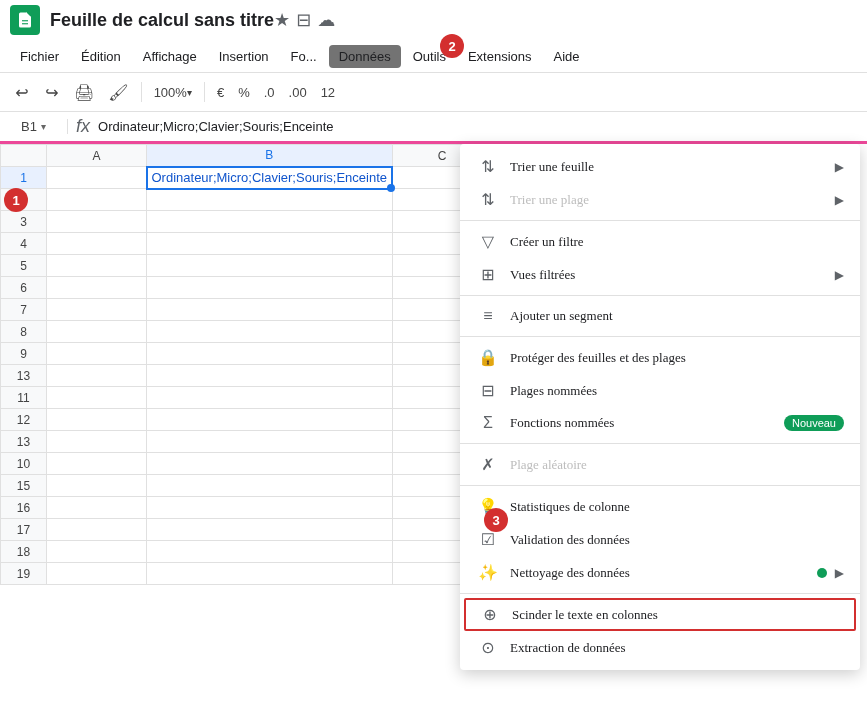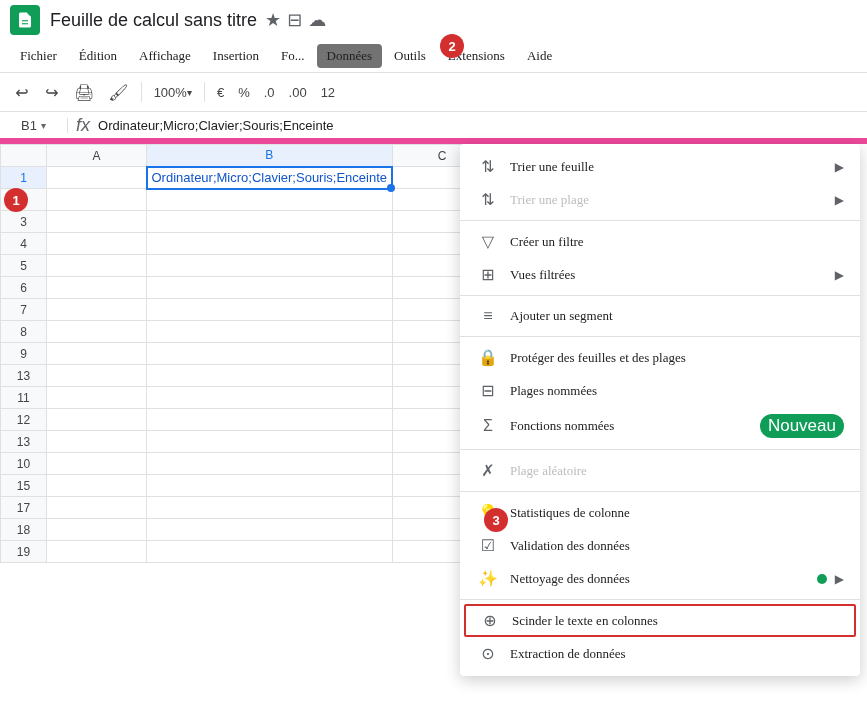--- a/index.html
+++ b/index.html
@@ -18,22 +18,22 @@
       background: #0f9d58;
       border-radius: 4px;
       display: flex; align-items: center; justify-content: center;
       margin-right: 10px;
       flex-shrink: 0;
     }
     .sheets-icon svg { width: 18px; height: 18px; }
     .file-title {
       font-size: 18px;
       color: #202124;
-      font-weight: 400;
-      margin-right: 8px;
+      font-weight: 700;
+      margin-right: 0;
     }
     .title-icons {
       display: flex; gap: 6px; align-items: center; color: #5f6368;
     }
     .title-icons span { font-size: 18px; cursor: pointer; }
 
     
     .menu-bar {
       display: flex;
       align-items: center;
@@ -42,21 +42,20 @@
       background: #fff;
       gap: 2px;
     }
     .menu-item {
       padding: 4px 10px;
       border-radius: 4px;
       cursor: pointer;
       color: #202124;
       font-size: 13px;
       white-space: nowrap;
-      font-family: Liberation Serif, serif;
     }
     .menu-item.donnees { background: #737373; font-weight: 500; }
 
     
     .toolbar {
       display: flex;
       align-items: center;
       padding: 4px 8px;
       height: 40px;
       border-top: 1px solid #e0e0e0;
@@ -77,21 +76,21 @@
     .currency-btn {
       padding: 2px 6px; border-radius: 4px; cursor: pointer;
       color: #444; font-size: 13px; height: 28px; display: flex; align-items: center;
     }
 
     
     .formula-bar {
       display: flex;
       align-items: center;
       height: 32px;
-      border-bottom: 6px solid #ec4899;
+      border-bottom: 3px solid #ec4899;
       padding: 0 8px;
       background: #fff;
     }
     .cell-ref {
       width: 60px;
       font-size: 13px;
       color: #444;
       border-right: 1px solid #e0e0e0;
       padding-right: 8px;
       display: flex; align-items: center; justify-content: center;
@@ -220,21 +219,21 @@
     }
     .dropdown-item .item-label { flex: 1; font-family: Liberation Serif, serif; }
     .dropdown-item .item-arrow {
       color: #5f6368; font-size: 12px; margin-left: 8px;
     }
     .dropdown-item .item-badge {
       background: #0f9d58;
       color: #fff;
       border-radius: 12px;
       padding: 2px 8px;
-      font-size: 17px;
+      font-size: 11px;
       margin-left: 8px;
     }
     .dropdown-item .item-dot {
       width: 10px; height: 10px;
       background: #0f9d58;
       border-radius: 50%;
       margin-left: 8px;
     }
     .dropdown-sep {
       height: 1px;
@@ -426,20 +425,27 @@
             <td class="cell"></td>
           </tr>
           <tr>
             <td class="row-num">15</td>
             <td class="cell"></td>
             <td class="cell"></td>
             <td class="cell"></td>
             <td class="cell"></td>
           </tr>
           <tr>
+            <td class="row-num">16</td>
+            <td class="cell"></td>
+            <td class="cell"></td>
+            <td class="cell"></td>
+            <td class="cell"></td>
+          </tr>
+          <tr>
             <td class="row-num">17</td>
             <td class="cell"></td>
             <td class="cell"></td>
             <td class="cell"></td>
             <td class="cell"></td>
           </tr>
           <tr>
             <td class="row-num">18</td>
             <td class="cell"></td>
             <td class="cell"></td>

